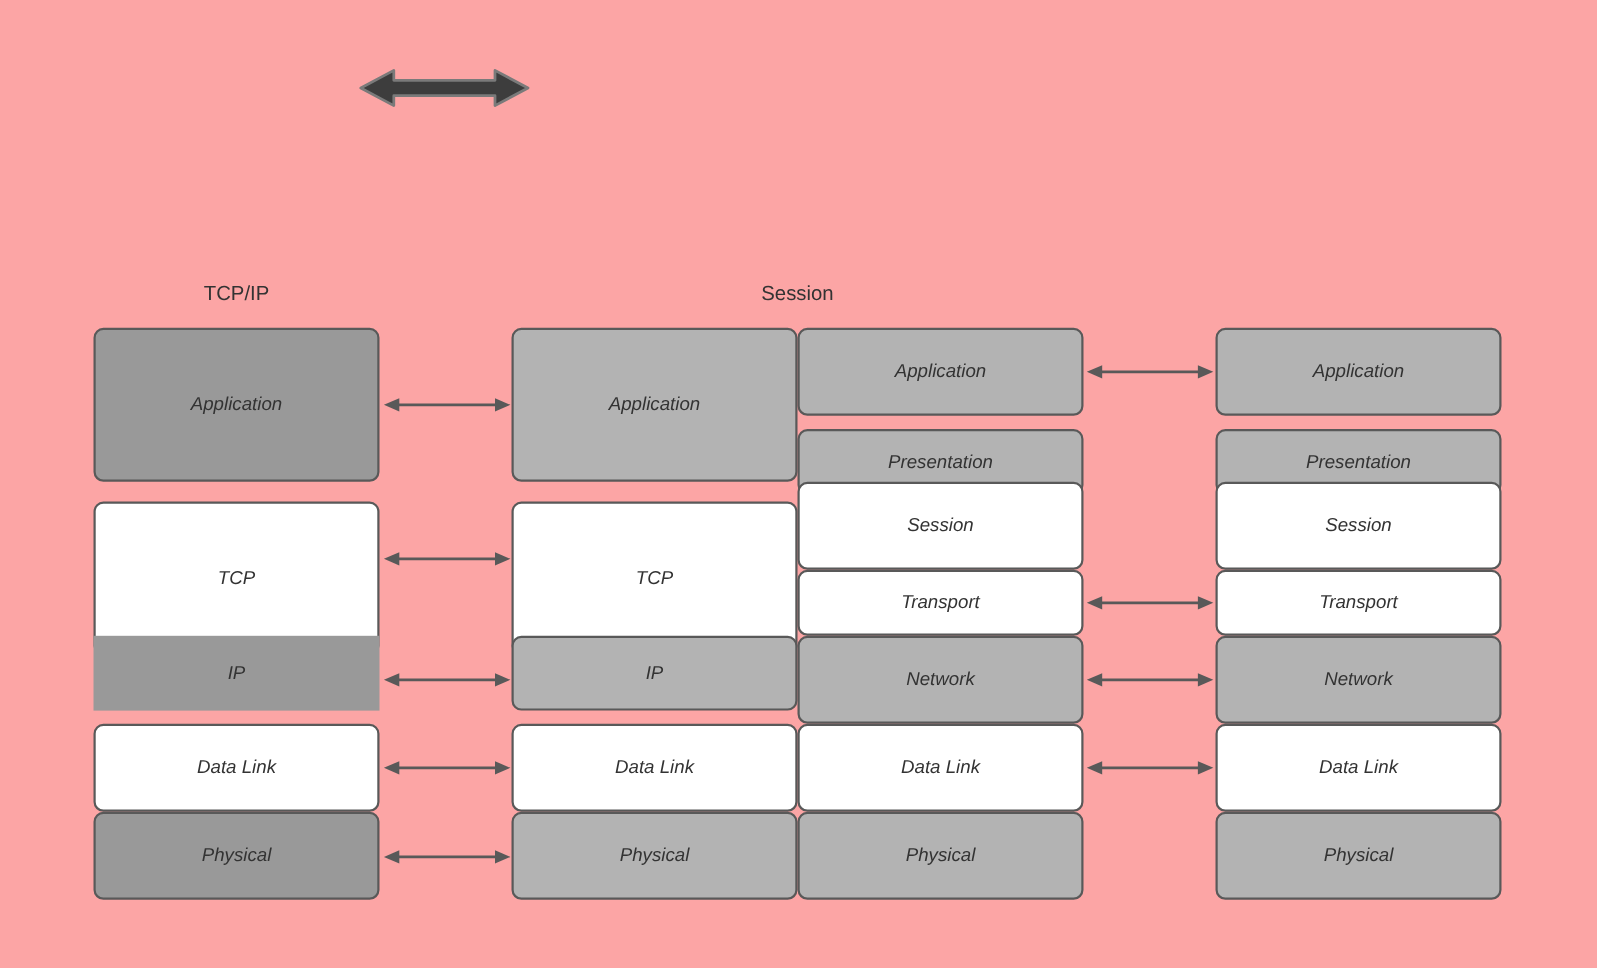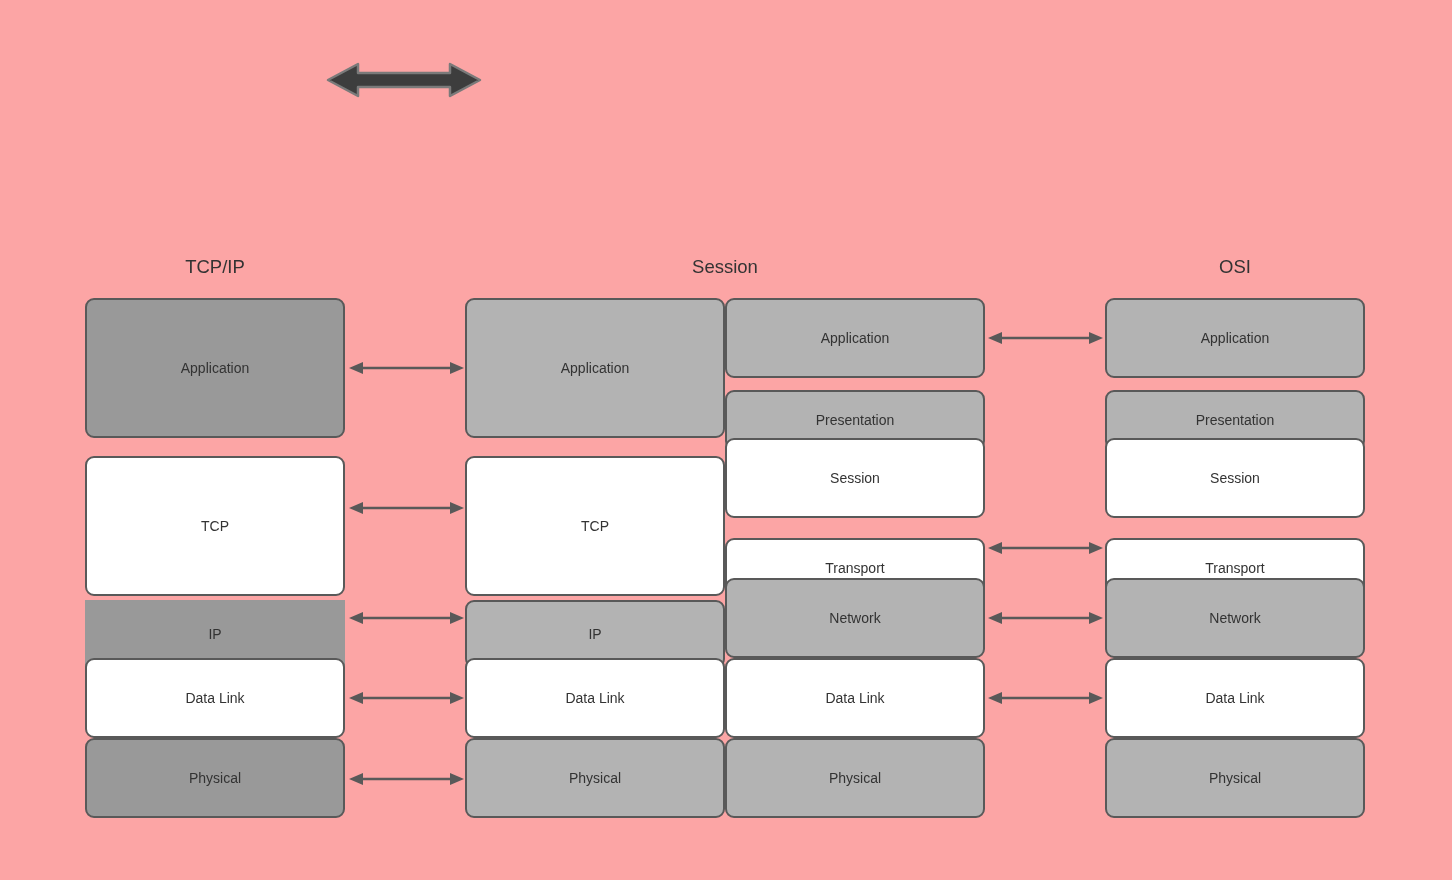--- a/index.html
+++ b/index.html
@@ -18,40 +18,41 @@
   .hdr1{left:85px;width:260px;}
   .hdr2{left:465px;width:520px;}
   .hdr3{left:1105px;width:260px;}
   .box{
     position:absolute;width:260px;
     box-sizing:border-box;
     border:2.5px solid #595959;
     border-radius:9px;
     background:#ffffff;
     display:flex;align-items:center;justify-content:center;
-    font-size:14px;color:#333333;
+    font-size:17px;color:#333333;
     text-align:center;
+    font-style:italic;
   }
   .dark{background:#999999;}
   .light{background:#b3b3b3;}
   .white{background:#ffffff;}
   .noborder{border:none;border-radius:0;}
   
   .c1{left:85px;}  .c2{left:465px;}  .c3{left:725px;}  .c4{left:1105px;}
   
   .rA{top:298px;height:140px;}
   .rB{top:456px;height:140px;}
-  .rC{top:600px;height:68px;}
+  .rC{top:578px;height:68px;}
   .rD{top:658px;height:80px;}
   .rE{top:738px;height:80px;}
   
   .sA{top:298px;height:80px;}
   .sB{top:390px;height:60px;}
   .sC{top:438px;height:80px;}
-  .sD{top:538px;height:60px;}
+  .sD{top:518px;height:60px;}
   .sE{top:578px;height:80px;}
   .sF{top:658px;height:80px;}
   .sG{top:738px;height:80px;}
   
   .harrow{position:absolute;width:117px;height:16px;}
   .la{left:348px;}
   .ra{left:987px;}
   .ay1{top:360px;} .ay2{top:500px;} .ay3{top:610px;} .ay4{top:690px;} .ay5{top:771px;}
   .by1{top:330px;} .by2{top:540px;} .by3{top:610px;} .by4{top:690px;}
   .thick-arrow{position:absolute;left:325px;top:60px;width:158px;height:40px;}
@@ -60,21 +61,20 @@
 <body>
 
 <div class="canvas">
 
   <svg class="thick-arrow" viewBox="0 0 158 40">
     <polygon points="3,20 33,4 33,13 125,13 125,4 155,20 125,36 125,27 33,27 33,36" fill="#3d3d3d" stroke="#7a7a7a" stroke-width="2.5" stroke-linejoin="round"></polygon>
   </svg>
 
   <div class="hdr hdr1">TCP/IP</div>
   <div class="hdr hdr2">Session</div>
-  <div class="hdr hdr3">OSI</div>
 
   <div class="box c1 rA dark">Application</div>
   <div class="box c1 rB white">TCP</div>
   <div class="box c1 rC dark noborder">IP</div>
   <div class="box c1 rD white">Data Link</div>
   <div class="box c1 rE dark">Physical</div>
 
   <div class="box c2 rA light">Application</div>
   <div class="box c2 rB white">TCP</div>
   <div class="box c2 rC light">IP</div>

